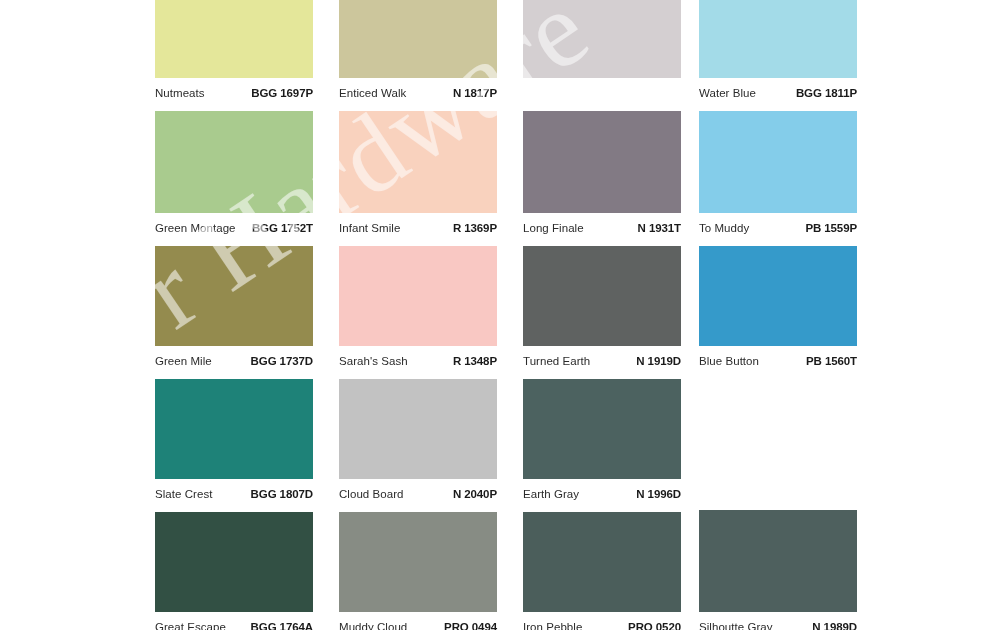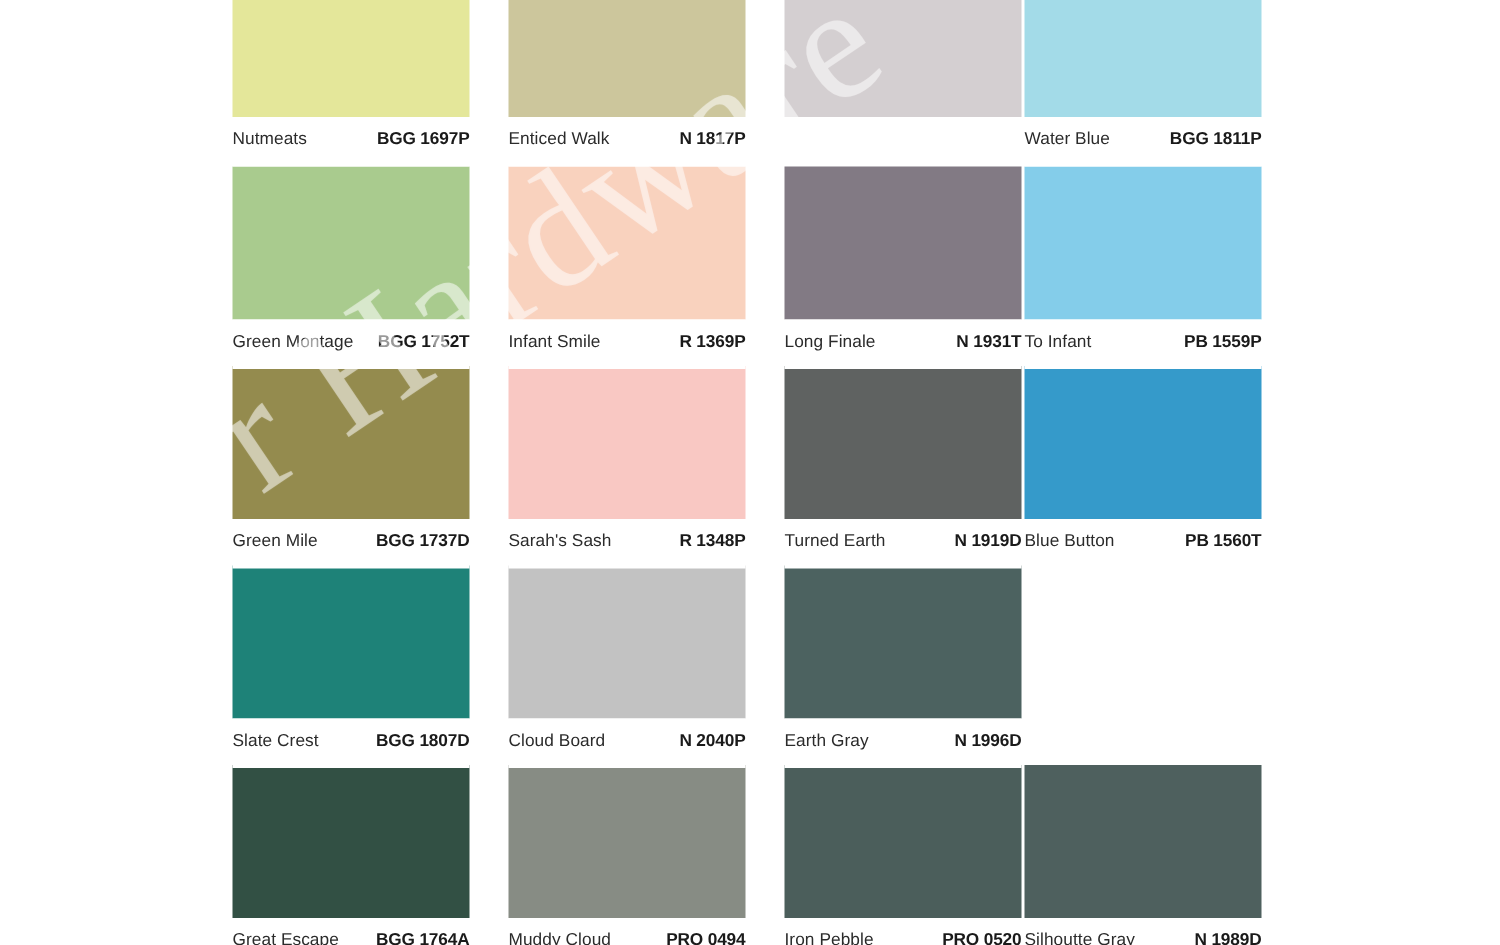--- a/index.html
+++ b/index.html
@@ -68,21 +68,21 @@
   }
   .swatch-cell {
     position: absolute;
     top: 0;
     width: 158px;
     height: 135px;
   }
   .swatch-cell.col-0 { left: 0px; }
   .swatch-cell.col-1 { left: 184px; }
   .swatch-cell.col-2 { left: 368px; }
-  .swatch-cell.col-3 { left: 528px; }
+  .swatch-cell.col-3 { left: 544px; }
 
   .swatch-chip {
     width: 158px;
     height: 102px;
     display: block;
   }
   .swatch-label-row {
     position: relative;
     width: 158px;
     height: 33px;
@@ -168,21 +168,21 @@
         <div class="swatch-cell col-2">
           <div class="swatch-chip" style="background-color: rgb(130, 122, 132);"></div>
           <div class="swatch-label-row">
             <span class="swatch-name">Long Finale</span>
             <span class="swatch-code">N 1931T</span>
           </div>
         </div>
         <div class="swatch-cell col-3">
           <div class="swatch-chip" style="background-color: rgb(132, 205, 234);"></div>
           <div class="swatch-label-row">
-            <span class="swatch-name">To Infant</span>
+            <span class="swatch-name">To Muddy</span>
             <span class="swatch-code">PB 1559P</span>
           </div>
         </div>
       </div>
       <div class="swatch-row row-2">
         <div class="swatch-cell col-0">
           <div class="swatch-chip" style="background-color: rgb(148, 139, 78);"></div>
           <div class="swatch-label-row">
             <span class="swatch-name">Green Mile</span>
             <span class="swatch-code">BGG 1737D</span>

